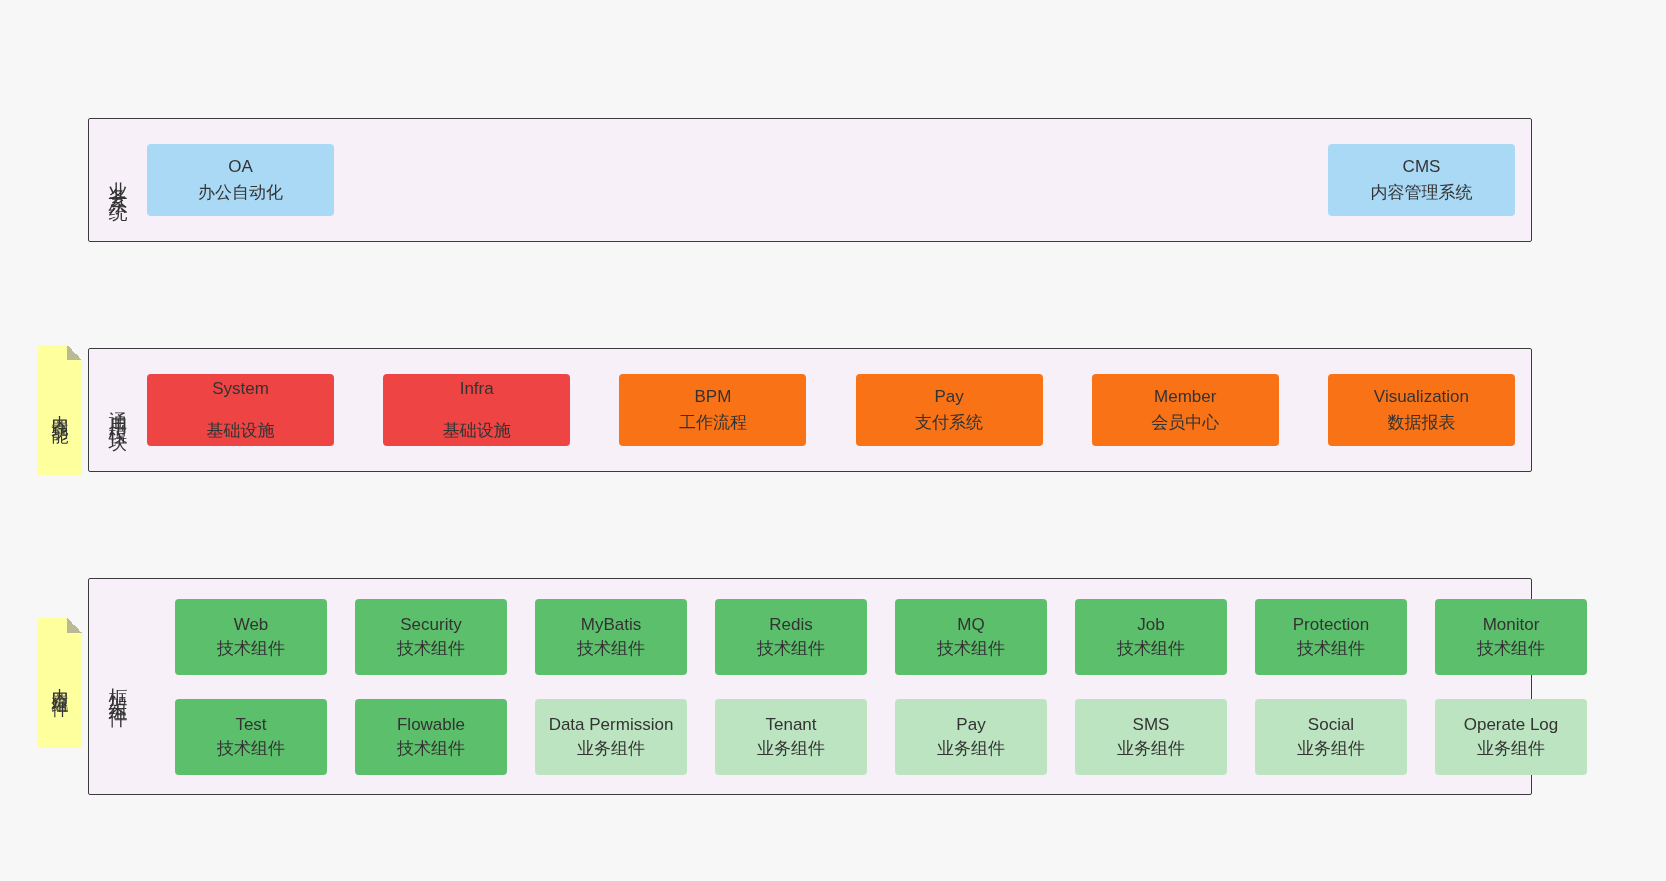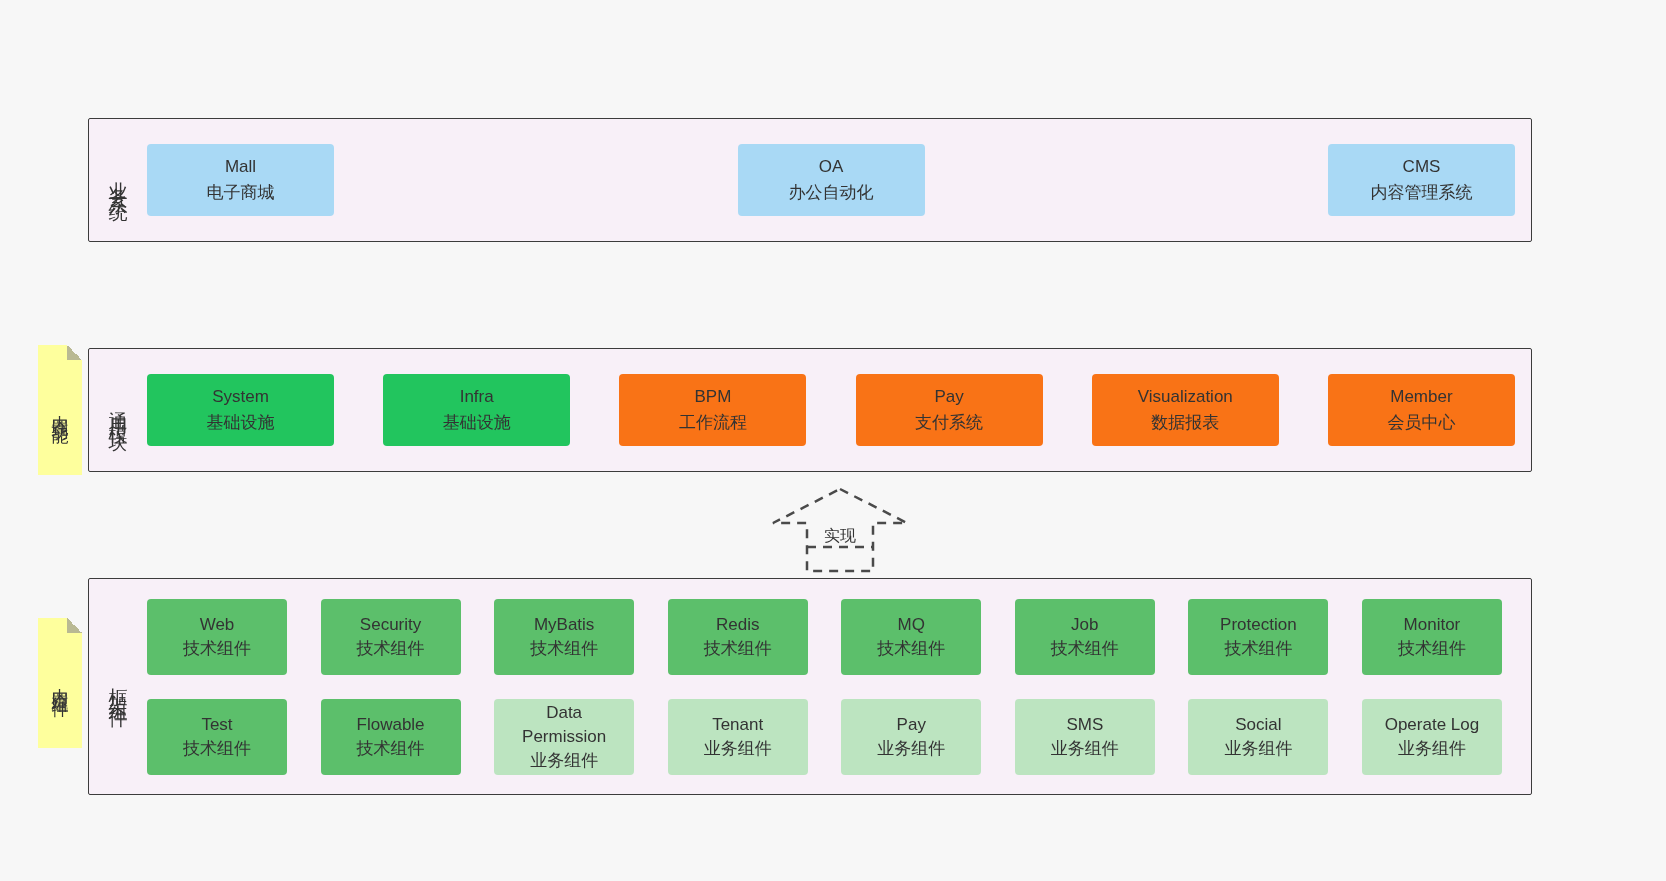--- a/index.html
+++ b/index.html
@@ -42,32 +42,32 @@
     align-items:center; padding-right:16px;
   }
   .box {
     width:187px; height:72px; border-radius:4px;
     display:flex; flex-direction:column;
     align-items:center; justify-content:center;
     text-align:center; font-size:17px; line-height:26px;
     padding:2px 8px;
   }
   .blue        { background:#a9d9f5; }
-  .red         { background:#22c55e; }
+  .red         { background:#ef4444;justify-content:space-between; }
   .pink        { background:#f97316; }
   .green-dark  { background:#5cbf6b; }
   .green-light { background:#bce4c0; }
 
   .framework-rows {
     flex:1; display:flex; flex-direction:column;
     justify-content:center; gap:24px; padding-right:29px;
   }
   .boxes-row { display:flex; justify-content:space-between; }
   .layer-framework .box {
-    width:140px; height:76px; line-height:24px; padding:2px 10px;
+    width:152px; height:76px; line-height:24px; padding:2px 10px;margin-left:28px;
   }
 
   
   .sticky {
     position:absolute; left:38px; width:44px; height:130px;
     background:#feff9d;
     display:flex; align-items:center; justify-content:center;
   }
   .sticky::after {
     content:''; position:absolute; top:0; right:0;
@@ -96,24 +96,20 @@
 <body>
 
 <div class="canvas">
 
   <section class="layer layer-business">
     <div class="layer-label">
       <span>业务系统</span>
     </div>
     <div class="boxes">
       <div class="box blue">
-        <div>Mall</div>
-        <div>电子商城</div>
-      </div>
-      <div class="box blue">
         <div>OA</div>
         <div>办公自动化</div>
       </div>
       <div class="box blue">
         <div>CMS</div>
         <div>内容管理系统</div>
       </div>
     </div>
   </section>
 
@@ -137,37 +133,30 @@
       </div>
       <div class="box pink">
         <div>BPM</div>
         <div>工作流程</div>
       </div>
       <div class="box pink">
         <div>Pay</div>
         <div>支付系统</div>
       </div>
       <div class="box pink">
+        <div>Member</div>
+        <div>会员中心</div>
+      </div>
+      <div class="box pink">
         <div>Visualization</div>
         <div>数据报表</div>
       </div>
-      <div class="box pink">
-        <div>Member</div>
-        <div>会员中心</div>
-      </div>
     </div>
   </section>
 
-  <div class="arrow arrow-implement">
-    <svg width="140" height="88" viewBox="0 0 140 88">
-      <path d="M70 3 L137 37 L103 37 L103 85 L37 85 L37 37 L3 37 Z" fill="none" stroke="#4a4a4a" stroke-width="2.5" stroke-dasharray="9 7"></path>
-      <line x1="37" y1="61" x2="103" y2="61" fill="none" stroke="#4a4a4a" stroke-width="2.5" stroke-dasharray="9 7"></line>
-    </svg>
-    <span class="arrow-label">实现</span>
-  </div>
 
   <div class="sticky sticky-framework">
     <span class="sticky-text">内置组件</span>
   </div>
 
   <section class="layer layer-framework">
     <div class="layer-label">
       <span>框架组件</span>
     </div>
     <div class="framework-rows">

